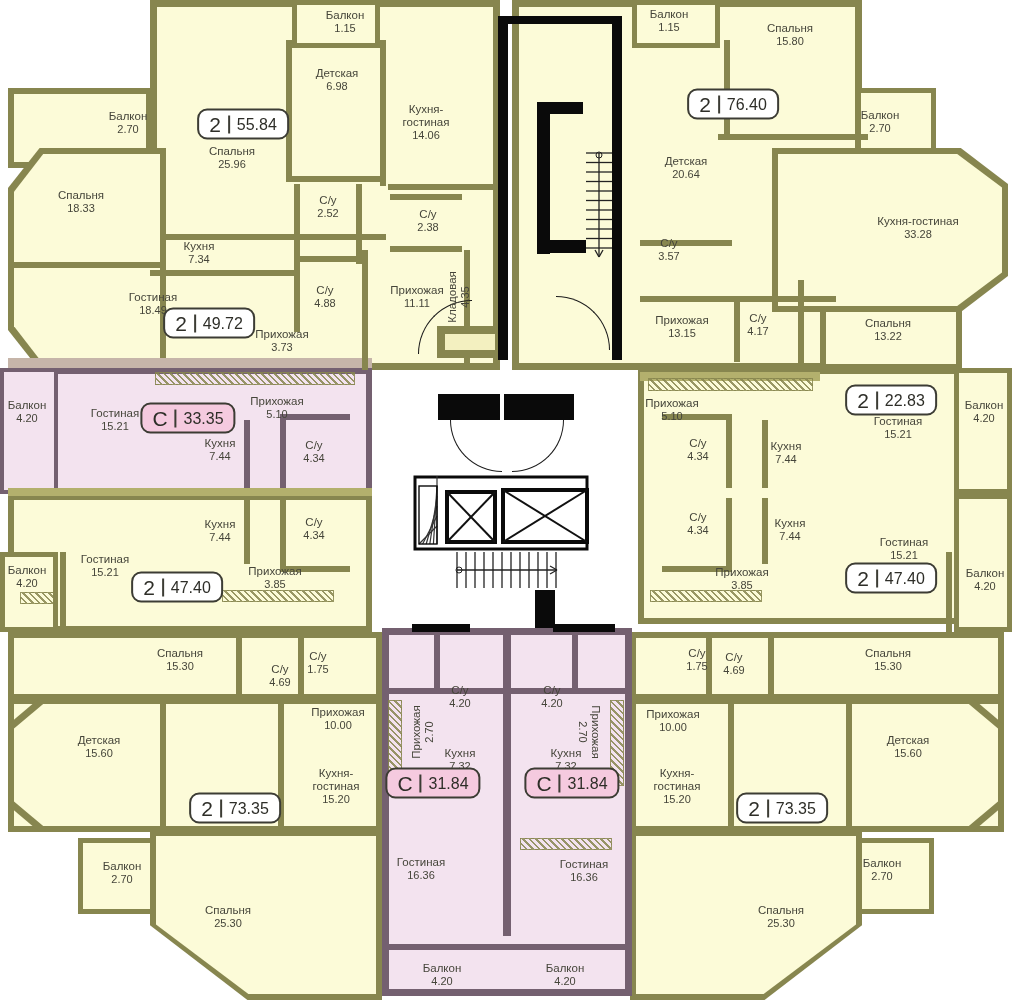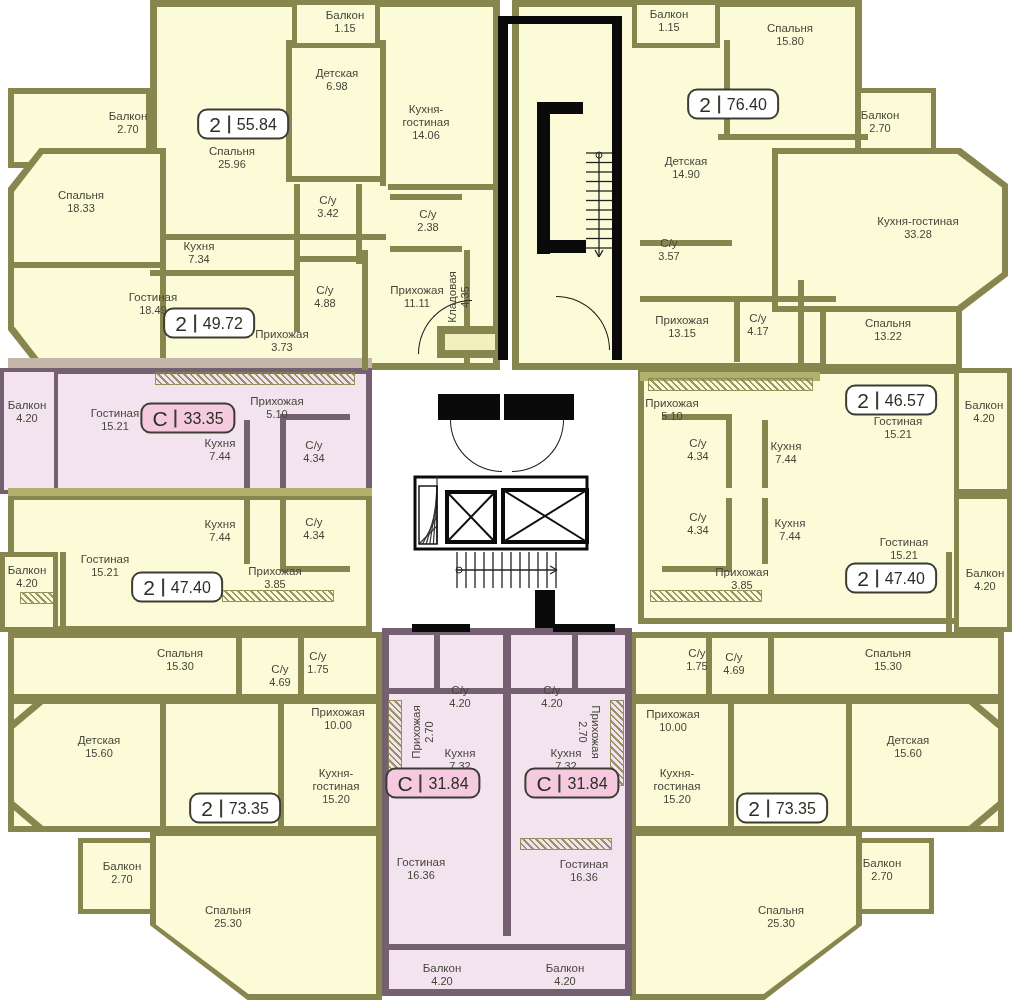--- a/index.html
+++ b/index.html
@@ -198,21 +198,21 @@
       <div class="room-name">Спальня</div>
       <div class="room-area">25.96</div>
     </div>
     <div class="room-label" style="left: 426px; top: 122px; transform: translate(-50%, -50%);">
       <div class="room-name">Кухня-
 гостиная</div>
       <div class="room-area">14.06</div>
     </div>
     <div class="room-label" style="left: 328px; top: 207px; transform: translate(-50%, -50%);">
       <div class="room-name">С/у</div>
-      <div class="room-area">3.42</div>
+      <div class="room-area">2.52</div>
     </div>
     <div class="room-label" style="left: 428px; top: 221px; transform: translate(-50%, -50%);">
       <div class="room-name">С/у</div>
       <div class="room-area">2.38</div>
     </div>
     <div class="room-label" style="left: 417px; top: 297px; transform: translate(-50%, -50%);">
       <div class="room-name">Прихожая</div>
       <div class="room-area">11.11</div>
     </div>
     <div class="room-label" style="left: 459px; top: 297px; transform: translate(-50%, -50%) rotate(-90deg);">
@@ -394,21 +394,21 @@
     <div class="room-label" style="left: 669px; top: 21px; transform: translate(-50%, -50%);">
       <div class="room-name">Балкон</div>
       <div class="room-area">1.15</div>
     </div>
     <div class="room-label" style="left: 790px; top: 35px; transform: translate(-50%, -50%);">
       <div class="room-name">Спальня</div>
       <div class="room-area">15.80</div>
     </div>
     <div class="room-label" style="left: 686px; top: 168px; transform: translate(-50%, -50%);">
       <div class="room-name">Детская</div>
-      <div class="room-area">14.90</div>
+      <div class="room-area">20.64</div>
     </div>
     <div class="room-label" style="left: 880px; top: 122px; transform: translate(-50%, -50%);">
       <div class="room-name">Балкон</div>
       <div class="room-area">2.70</div>
     </div>
     <div class="room-label" style="left: 918px; top: 228px; transform: translate(-50%, -50%);">
       <div class="room-name">Кухня-гостиная</div>
       <div class="room-area">33.28</div>
     </div>
     <div class="room-label" style="left: 669px; top: 250px; transform: translate(-50%, -50%);">
@@ -448,21 +448,21 @@
       <div class="room-name">С/у</div>
       <div class="room-area">4.34</div>
     </div>
     <div class="room-label" style="left: 786px; top: 453px; transform: translate(-50%, -50%);">
       <div class="room-name">Кухня</div>
       <div class="room-area">7.44</div>
     </div>
     <div class="badge" style="left: 891px; top: 400px; transform: translate(-50%, -50%);">
       <span class="badge-type">2</span>
       <span class="badge-sep"></span>
-      <span class="badge-area">46.57</span>
+      <span class="badge-area">22.83</span>
     </div>
     <div class="room-label" style="left: 698px; top: 524px; transform: translate(-50%, -50%);">
       <div class="room-name">С/у</div>
       <div class="room-area">4.34</div>
     </div>
     <div class="room-label" style="left: 790px; top: 530px; transform: translate(-50%, -50%);">
       <div class="room-name">Кухня</div>
       <div class="room-area">7.44</div>
     </div>
     <div class="room-label" style="left: 904px; top: 549px; transform: translate(-50%, -50%);">

